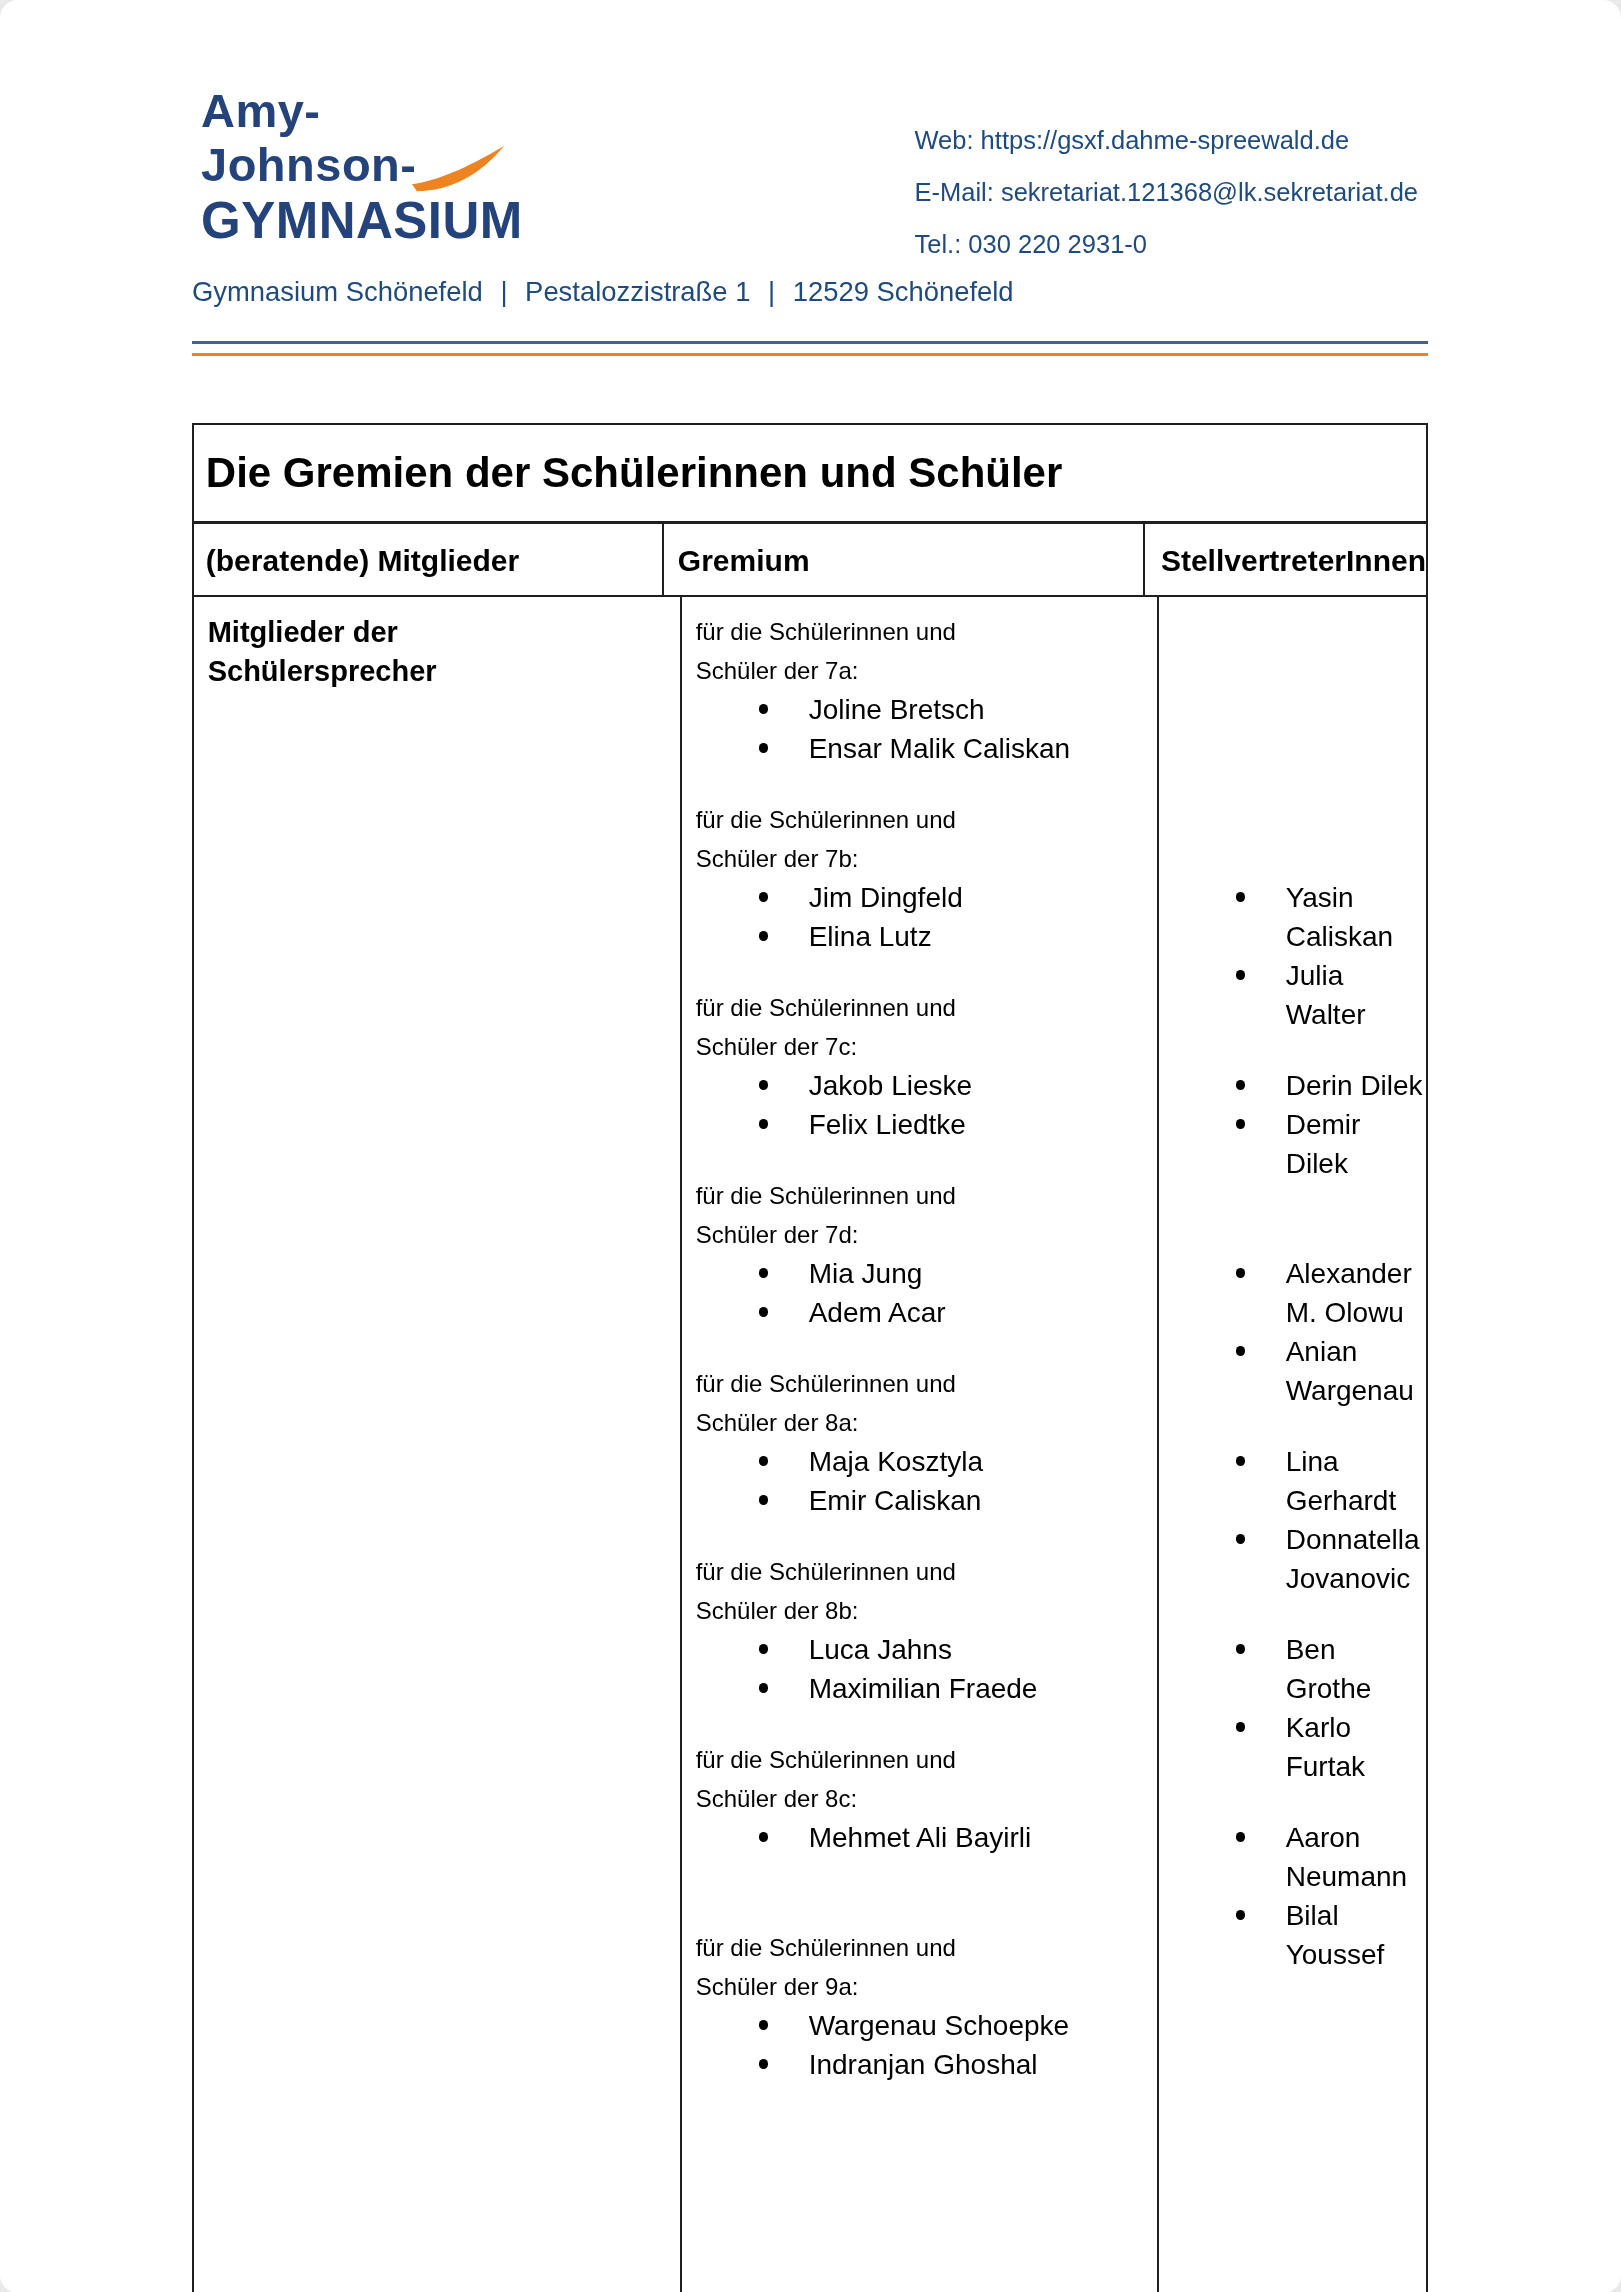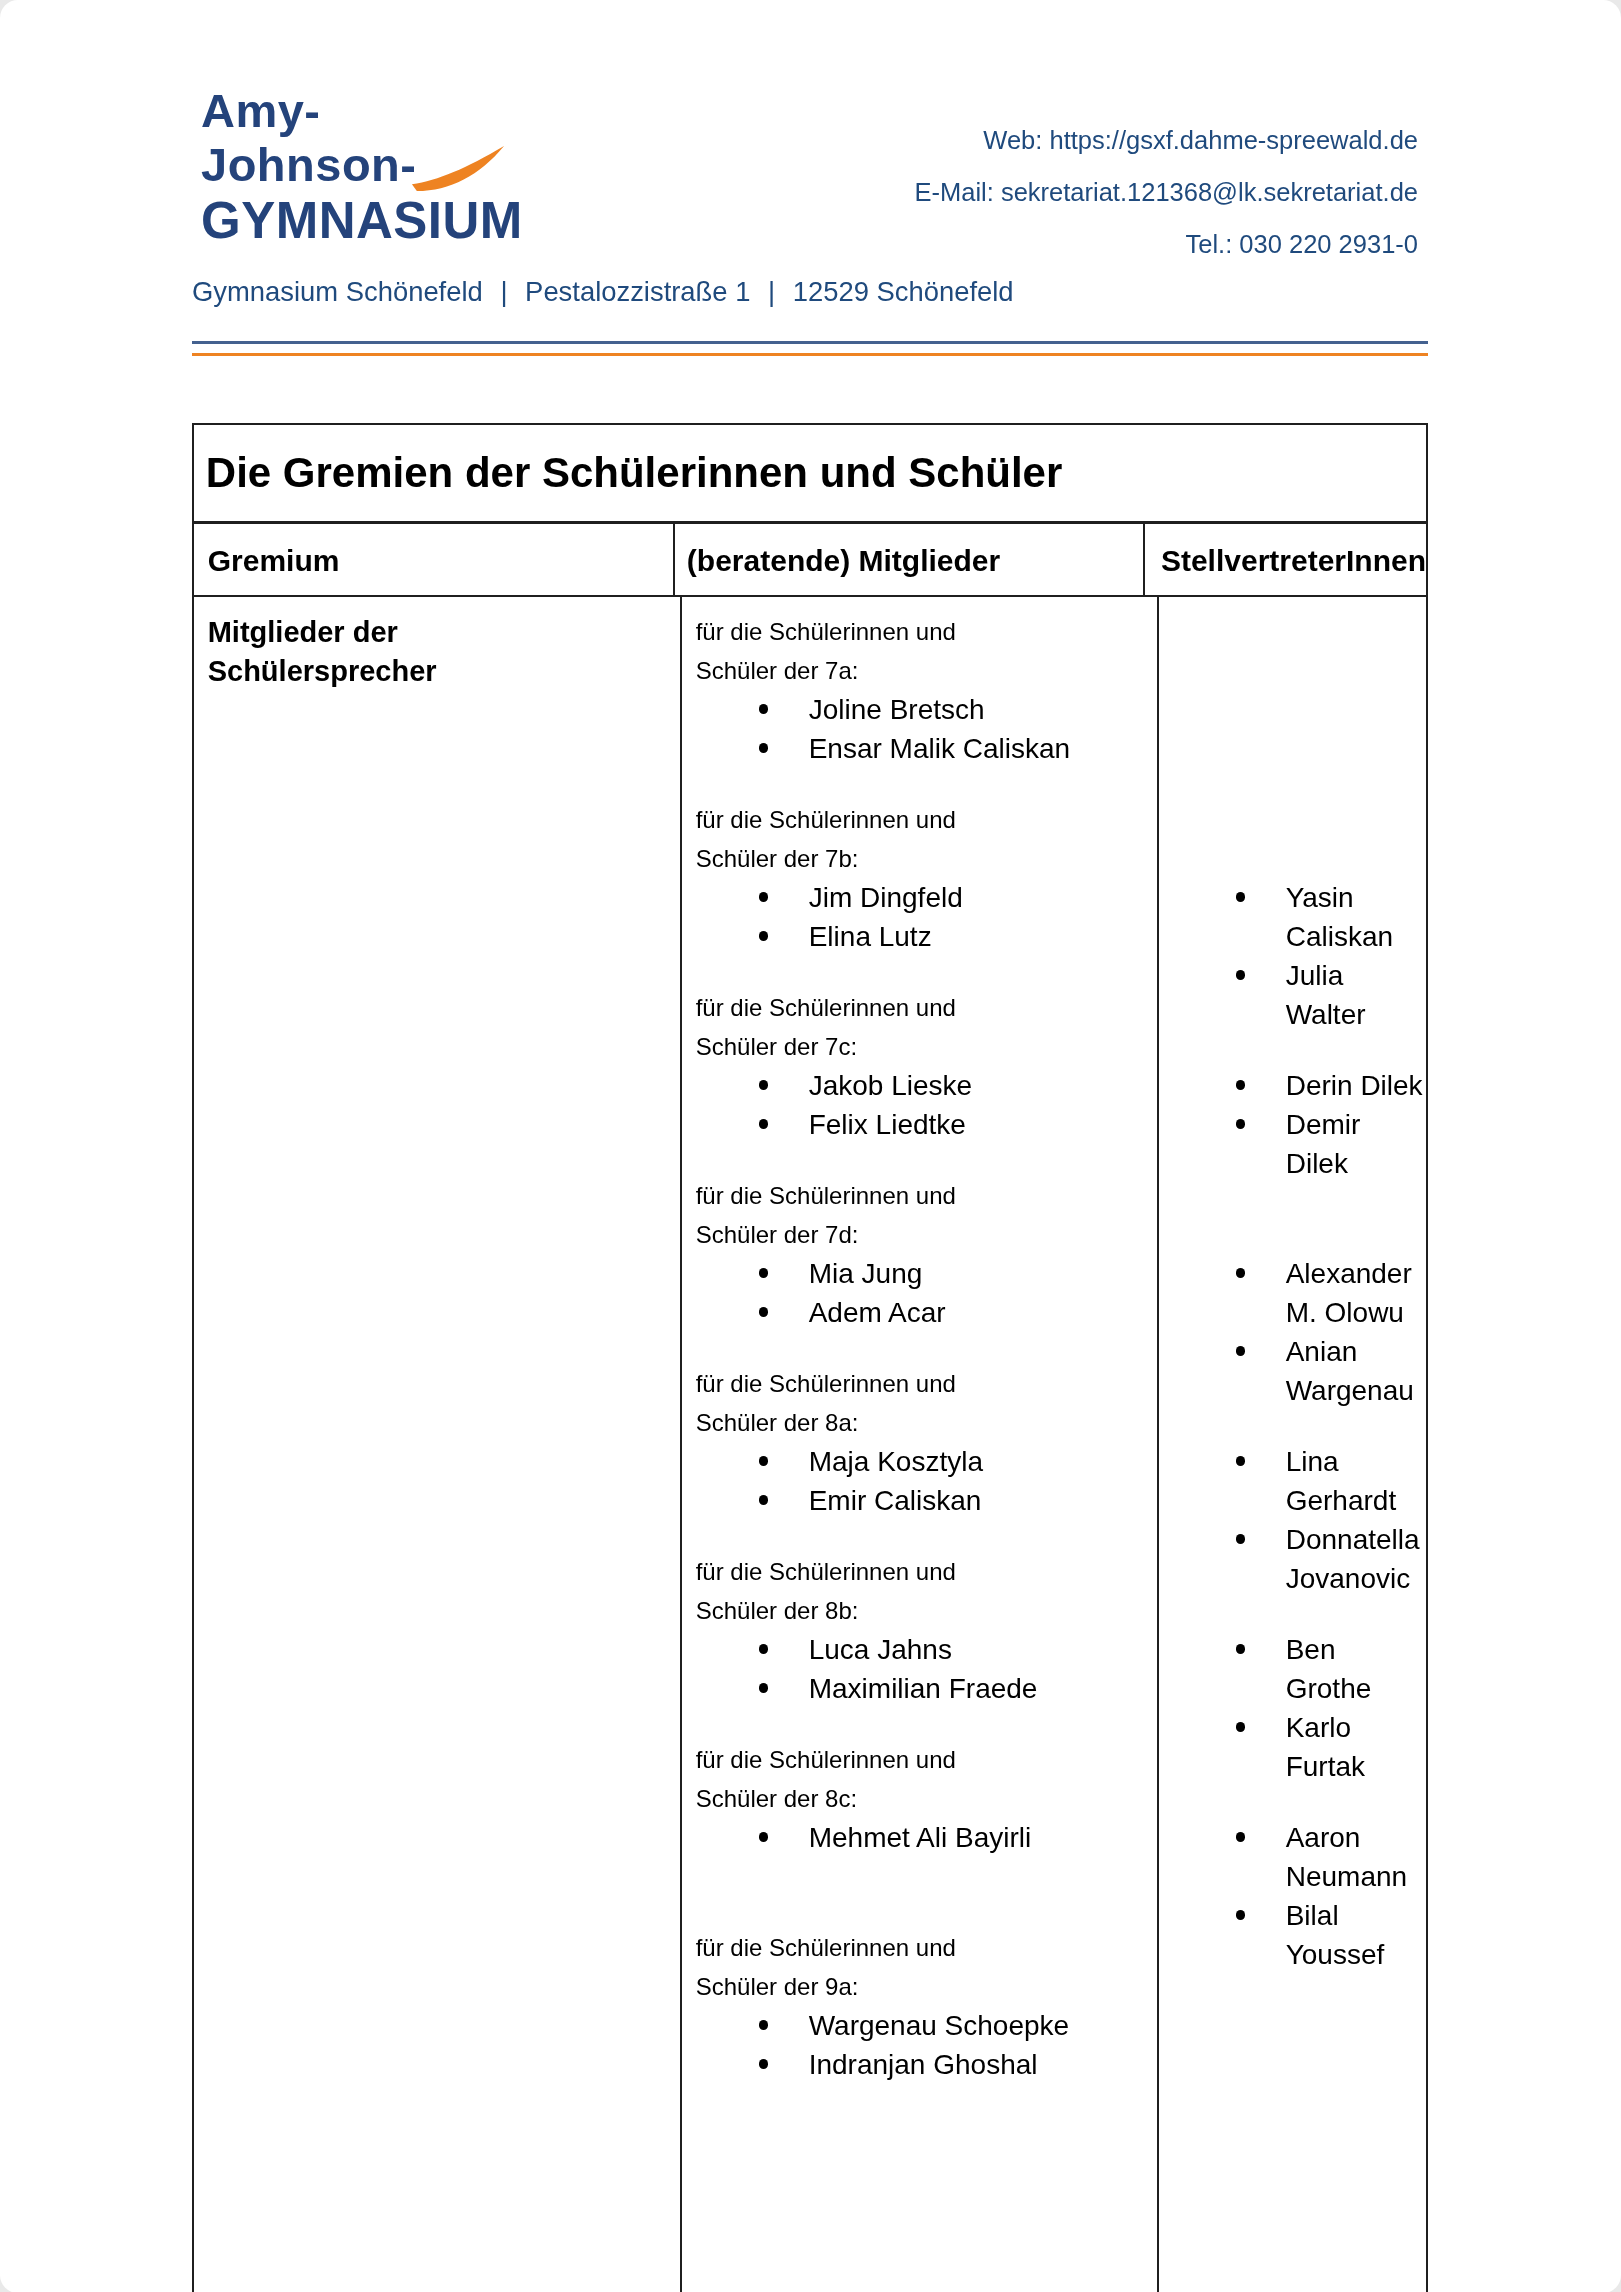--- a/index.html
+++ b/index.html
@@ -16,21 +16,21 @@
     font-family:"Liberation Sans", sans-serif; color:#000; overflow:hidden;
     margin:0 auto;
     border-radius:18px;
   }
   
   .brand{ position:absolute; left:201px; top:84px; color:var(--navy); font-weight:bold; }
   .brand-l12{ font-size:47px; line-height:54px; letter-spacing:0.5px; }
   .brand-l3{ font-size:51px; line-height:57px; letter-spacing:0.5px; }
   .swoosh{ position:absolute; left:208px; top:59px; }
   .contact{
-    position:absolute; right:203px; top:114px; text-align:right;
+    position:absolute; right:203px; top:114px; text-align:left;
     color:var(--text-navy); font-size:25.5px; line-height:52px; white-space:nowrap;
   }
   .address{
     position:absolute; left:192px; top:276px; color:var(--text-navy);
     font-size:27.4px; white-space:nowrap;
   }
   .address .pipe{ margin:0 17.6px; }
   .rule{ position:absolute; left:192px; width:1236px; }
   .rule-blue{ top:341px; height:2.9px; background:var(--rule-blue); }
   .rule-orange{ top:353px; height:2.9px; background:var(--orange); }
@@ -88,22 +88,22 @@
   </div>
 
   <div class="address"><span>Gymnasium Schönefeld</span><span class="pipe">|</span><span>Pestalozzistraße 1</span><span class="pipe">|</span><span>12529 Schönefeld</span></div>
 
   <div class="rule rule-blue"></div>
   <div class="rule rule-orange"></div>
 
   <div class="tbl">
     <div class="tbl-title">Die Gremien der Schülerinnen und Schüler</div>
     <div class="tbl-head">
+      <div class="th th2">(beratende) Mitglieder</div>
       <div class="th th1">Gremium</div>
-      <div class="th th2">(beratende) Mitglieder</div>
       <div class="th th3">StellvertreterInnen</div>
     </div>
     <div class="tbl-body">
       <div class="td1">
         <div class="gremium">Mitglieder der Schülersprecher</div>
       </div>
       <div class="td2" id="members-col">
           <div class="grp">
             <p class="grp-line">für die Schülerinnen und</p>
             <p class="grp-line">Schüler der 7a:</p>

